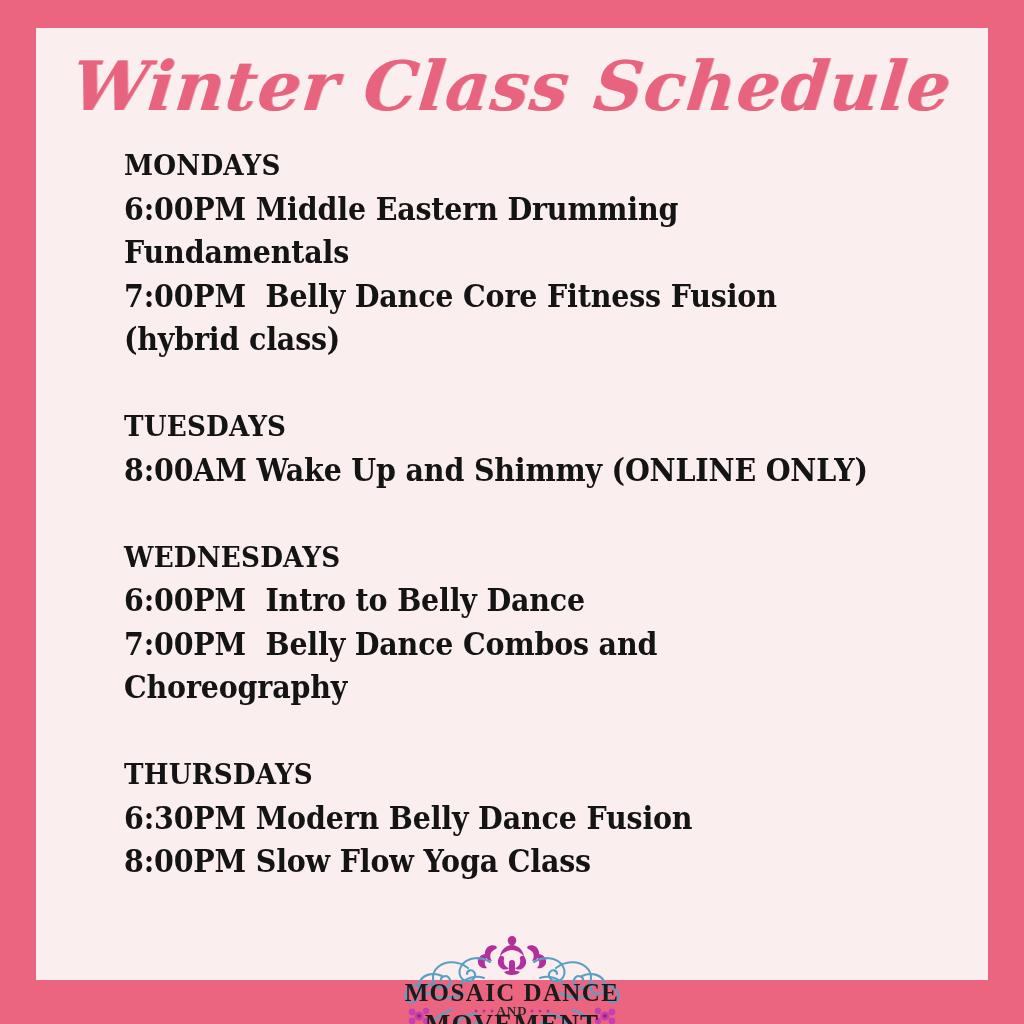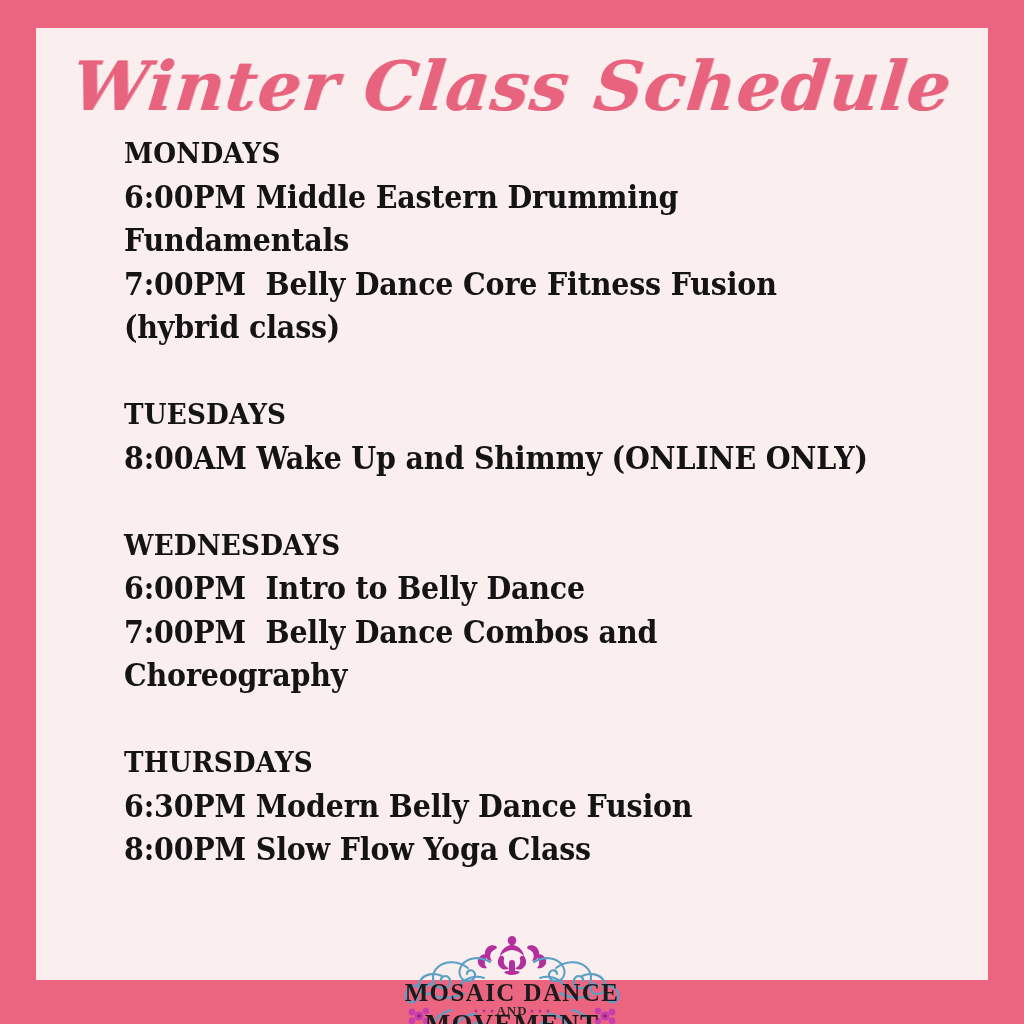--- a/index.html
+++ b/index.html
@@ -47,21 +47,21 @@
     letter-spacing: 1px;
     white-space: nowrap;
     transform: skewX(-6deg);
     text-shadow: 1px 0 0 rgba(232,100,126,0.55);
   }
 
   
   #schedule {
     position: absolute;
     left: 88px;
-    top: 104px;
+    top: 116px;
     width: 830px;
   }
 
   .sched-line {
     font-family: "DejaVu Serif", serif;
     font-weight: 700;
     font-size: 31px;
     line-height: 43.5px;
     color: #141414;
     letter-spacing: -0.2px;

